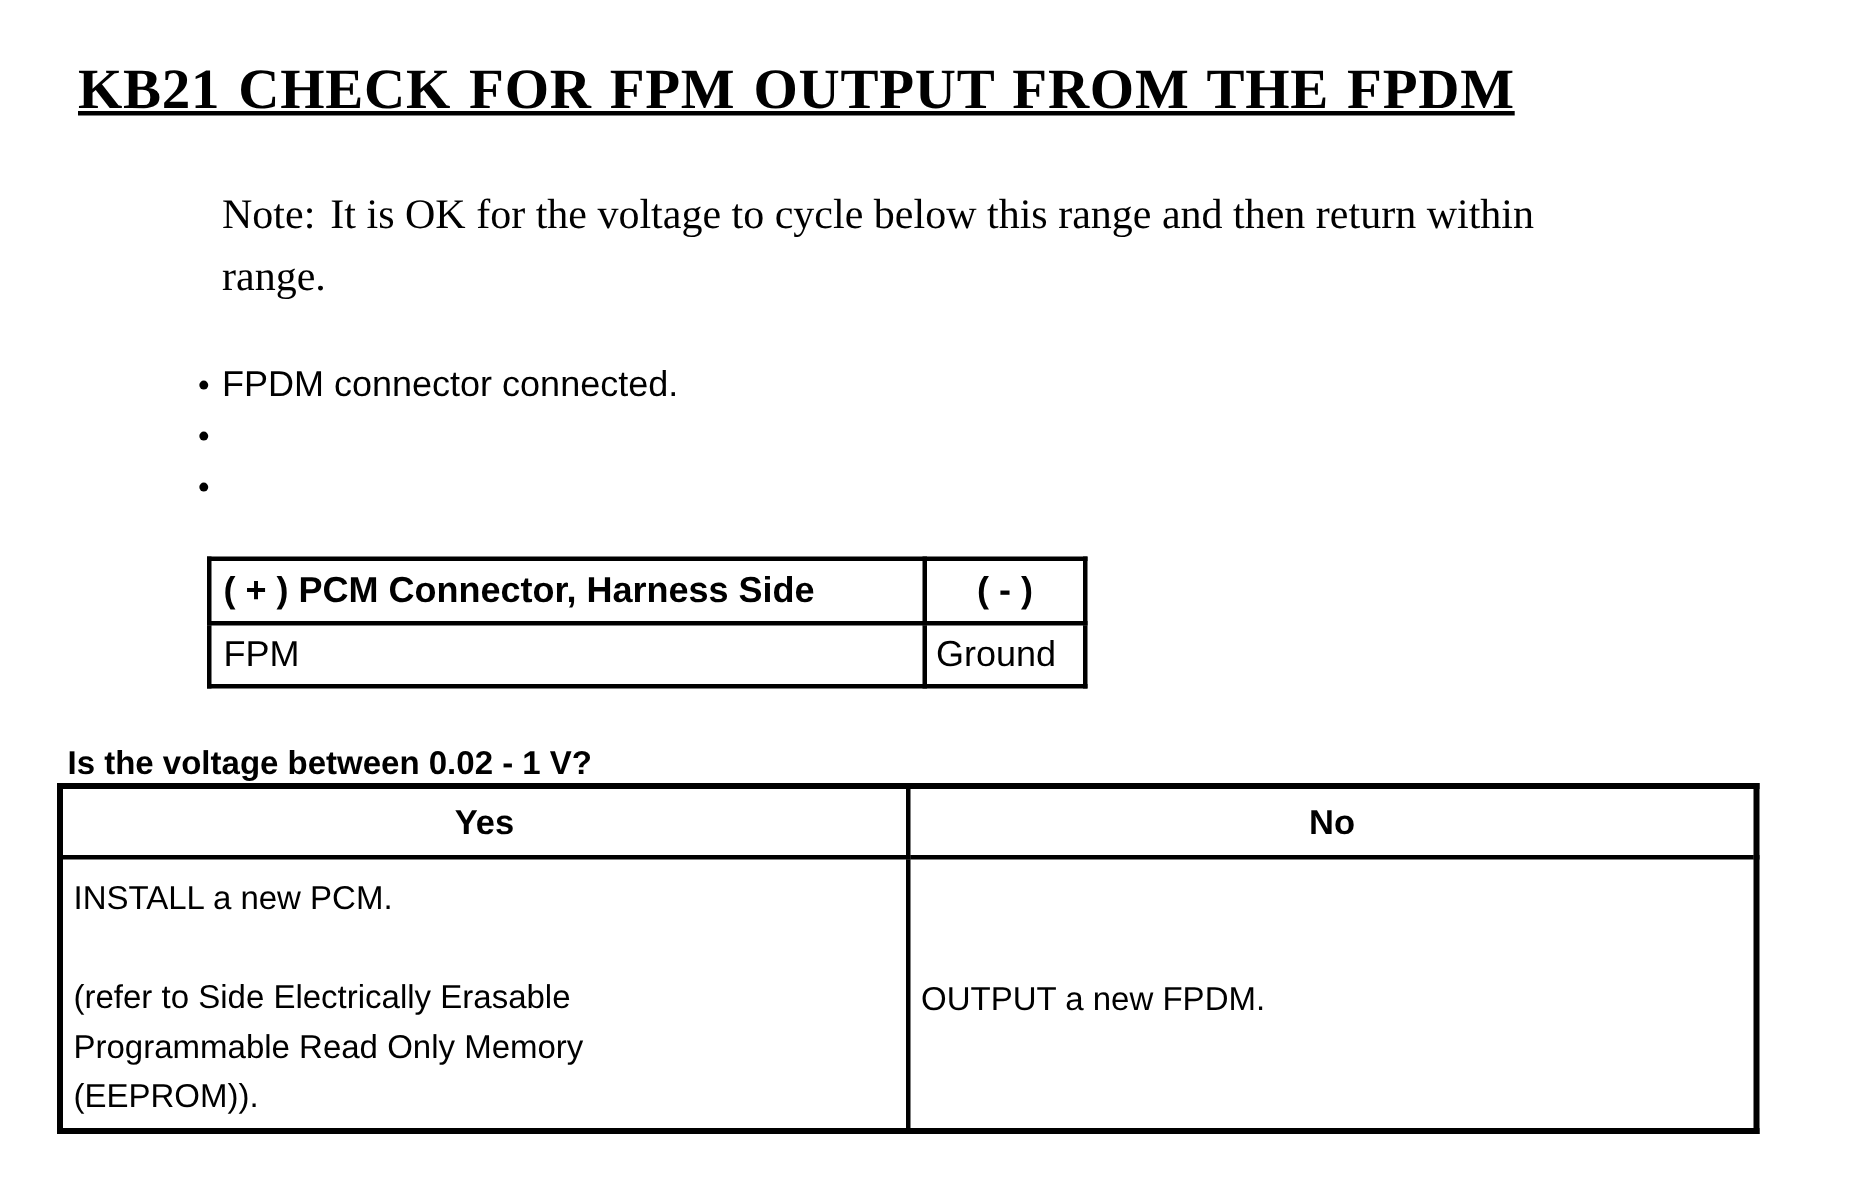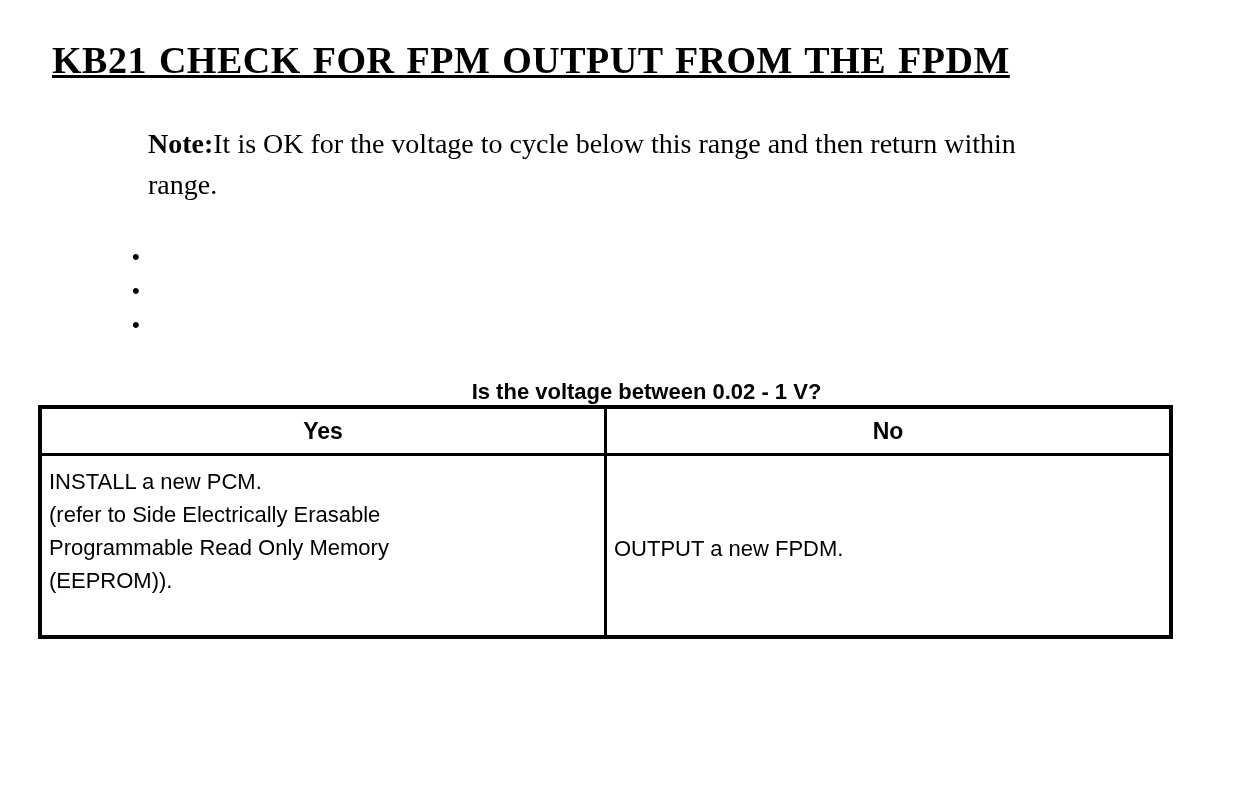--- a/index.html
+++ b/index.html
@@ -30,21 +30,22 @@
     text-decoration: underline;
   }
   .note {
     font-family: "Liberation Serif", serif;
     font-size: 28px;
     line-height: 41px;
     margin: 43px 40px 0 148px;
     max-width: 1060px;
   }
   .note .note-label {
-    font-weight: bold;
+    font-weight: normal;
+    margin-right: 10px;
   }
   .note .note-text {
     white-space: pre-line;
   }
   .bullets {
     list-style: none;
     margin: 35px 0 0 132px;
     padding: 0;
     font-size: 24px;
     line-height: 34px;
@@ -80,21 +81,20 @@
     height: 39px;
   }
   .meas-col-pos { width: 458px; text-align: left; }
   .meas-col-neg { width: 88px; text-align: center; }
   .meas-table td.meas-col-neg { text-align: left; padding-left: 6px; }
   .question {
     font-weight: bold;
     font-size: 22px;
     line-height: 24px;
     margin: 38px 0 0 45px;
-    text-align: center;
   }
   .decision-table {
     margin: 1px 0 0 38px;
     width: 1120px;
     table-layout: fixed;
     border: 4px solid #000;
   }
   .decision-table th, .decision-table td {
     border: 3px solid #000;
   }
@@ -114,47 +114,61 @@
     height: 166px;
   }
   .yes-cell {
     vertical-align: top;
   }
   .yes-cell .cell-para {
     margin: 0;
     white-space: pre-line;
   }
   .yes-cell .cell-para.first {
+    margin-bottom: 33px;
   }
   .no-cell {
     vertical-align: middle;
   }
 </style>
 </head>
 <body>
 
 <div class="page">
 
   <h1 class="title">KB21 CHECK FOR FPM OUTPUT FROM THE FPDM</h1>
 
   <p class="note"><span class="note-label">Note:</span><span class="note-text">It is OK for the voltage to cycle below this range and then return within
 range.</span></p>
 
   <ul class="bullets">
     <li>
       <span class="bullet-glyph">•</span>
+      <span>FPDM connector connected.</span>
     </li>
     <li>
       <span class="bullet-glyph">•</span>
     </li>
     <li>
       <span class="bullet-glyph">•</span>
     </li>
   </ul>
 
+  <table class="meas-table">
+    <tbody>
+        <tr>
+      <th class="meas-col-pos">( + ) PCM Connector, Harness Side</th>
+      <th class="meas-col-neg">( - )</th>
+    </tr>
+    <tr>
+      <td class="meas-col-pos">FPM</td>
+      <td class="meas-col-neg">Ground</td>
+    </tr>
+  </tbody>
+    </table>
 
   <p class="question">Is the voltage between 0.02 - 1 V?</p>
 
   <table class="decision-table">
     <tbody>
         <tr>
       <th>Yes</th>
       <th>No</th>
     </tr>
     <tr>

